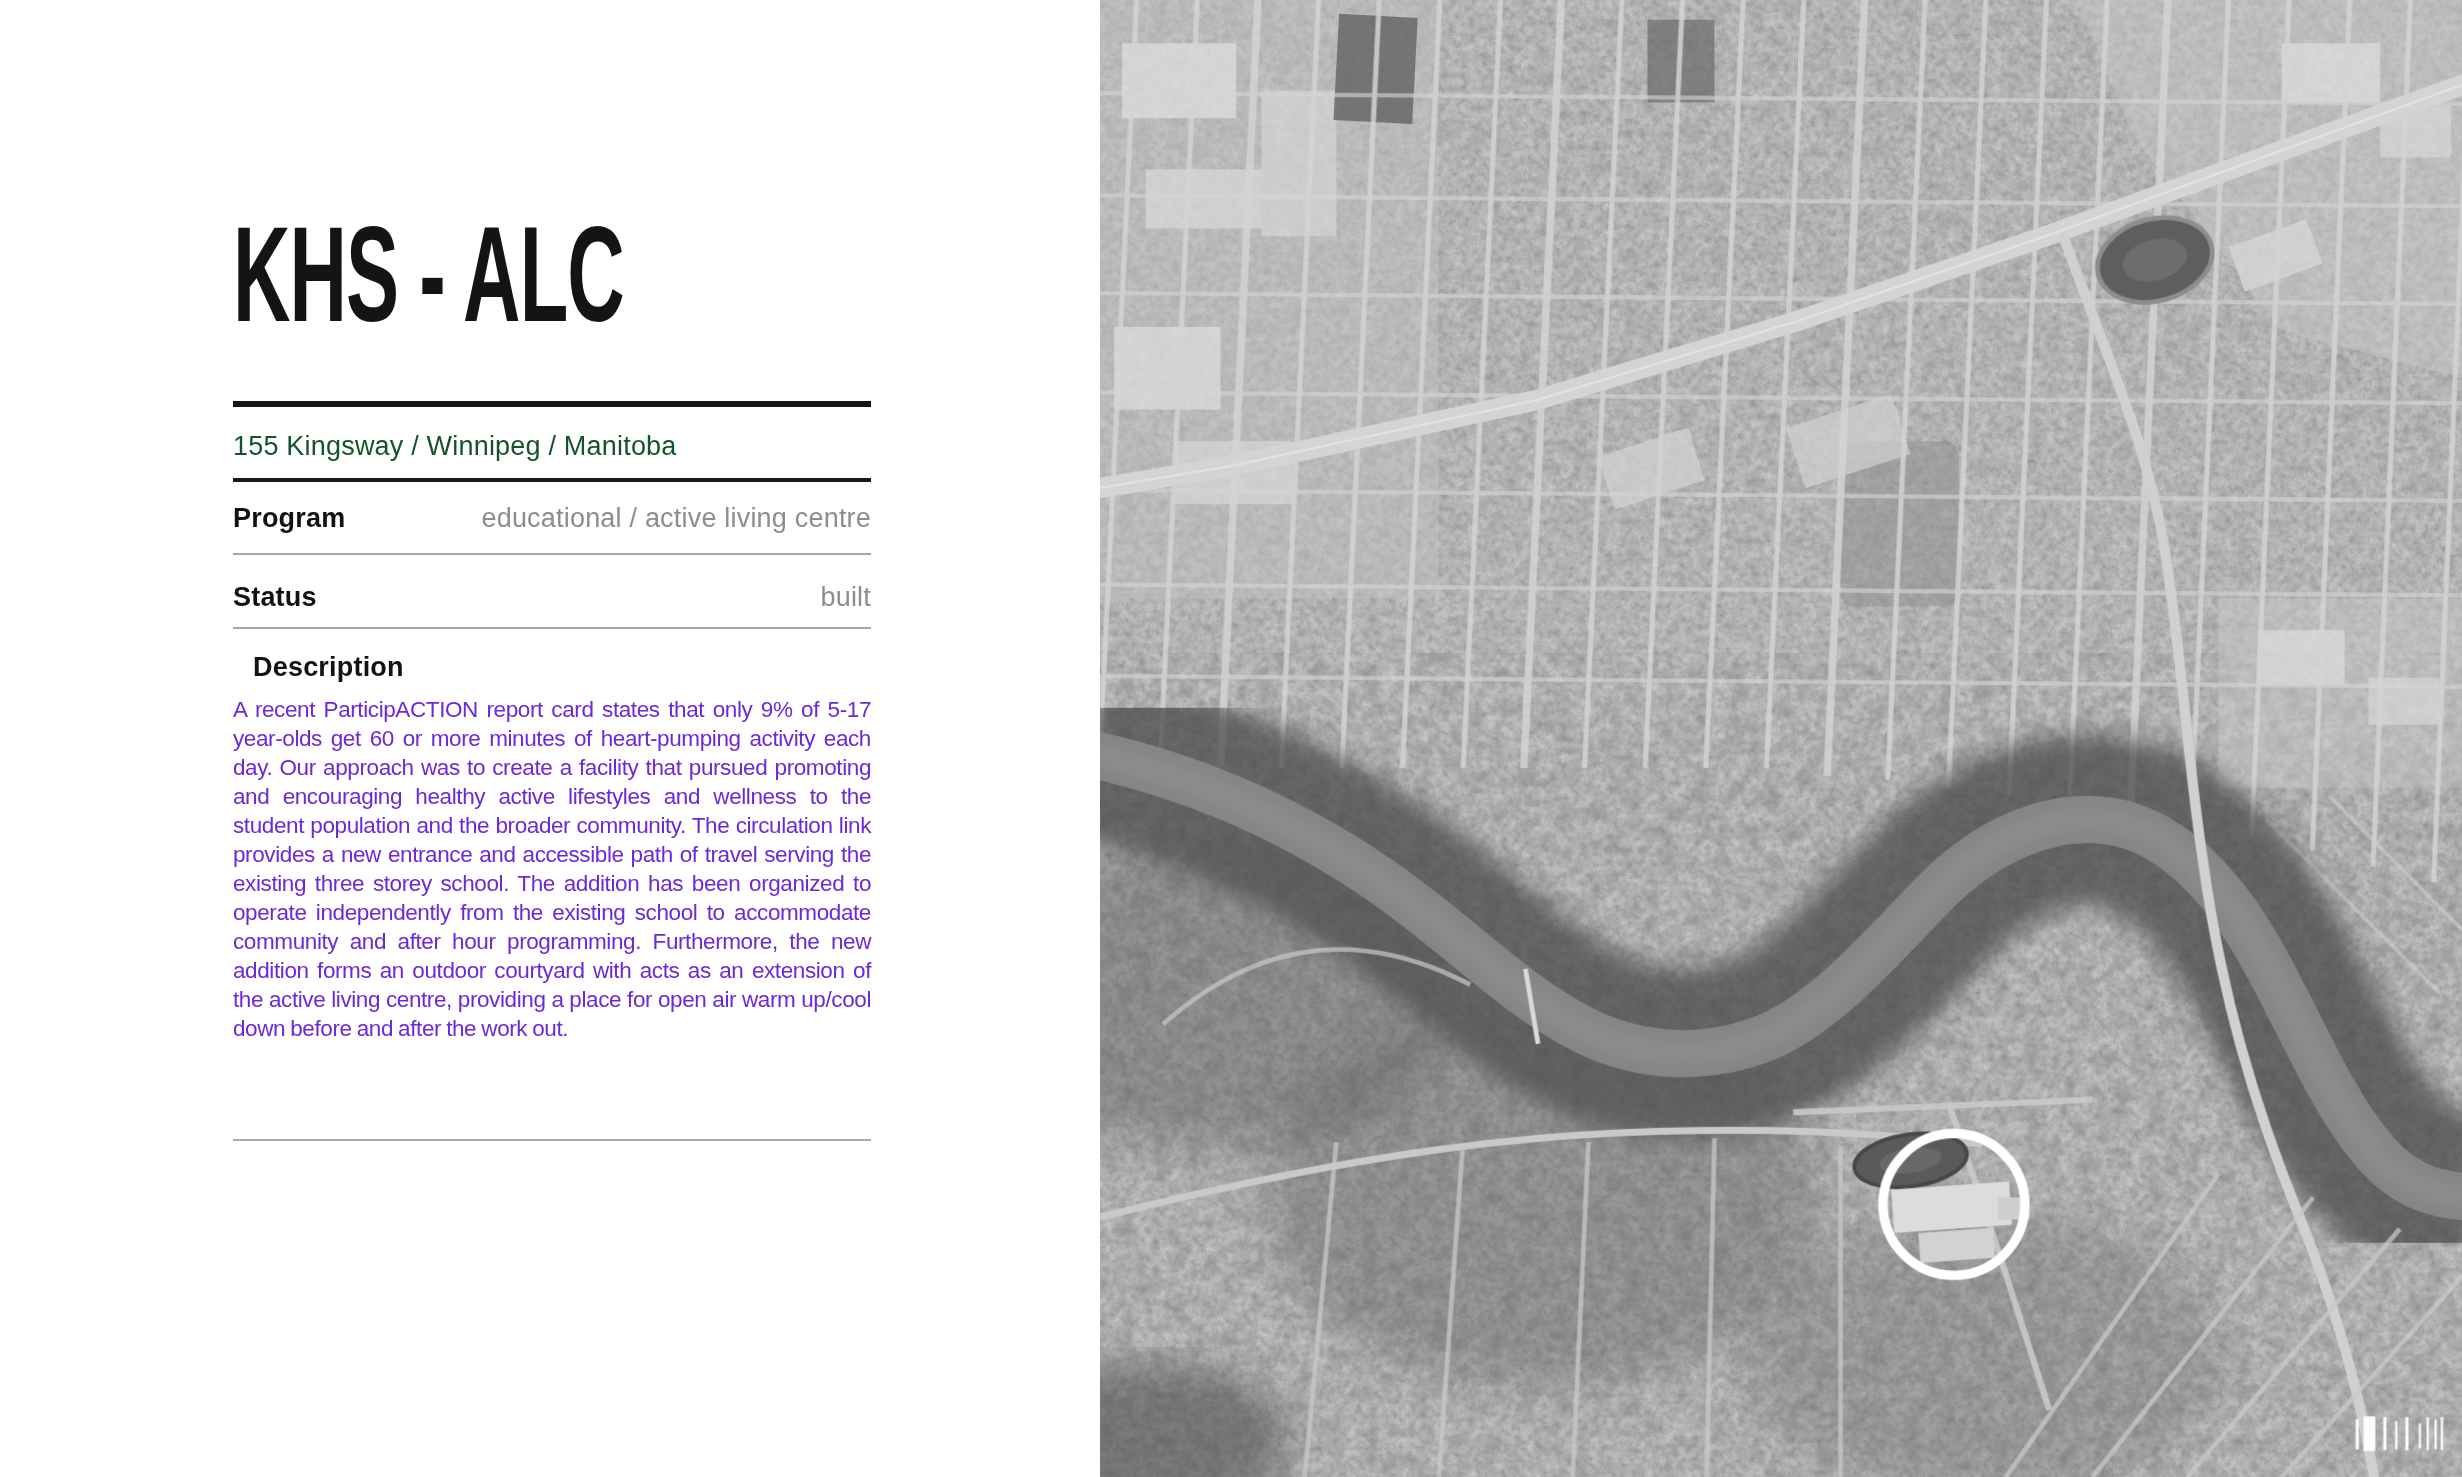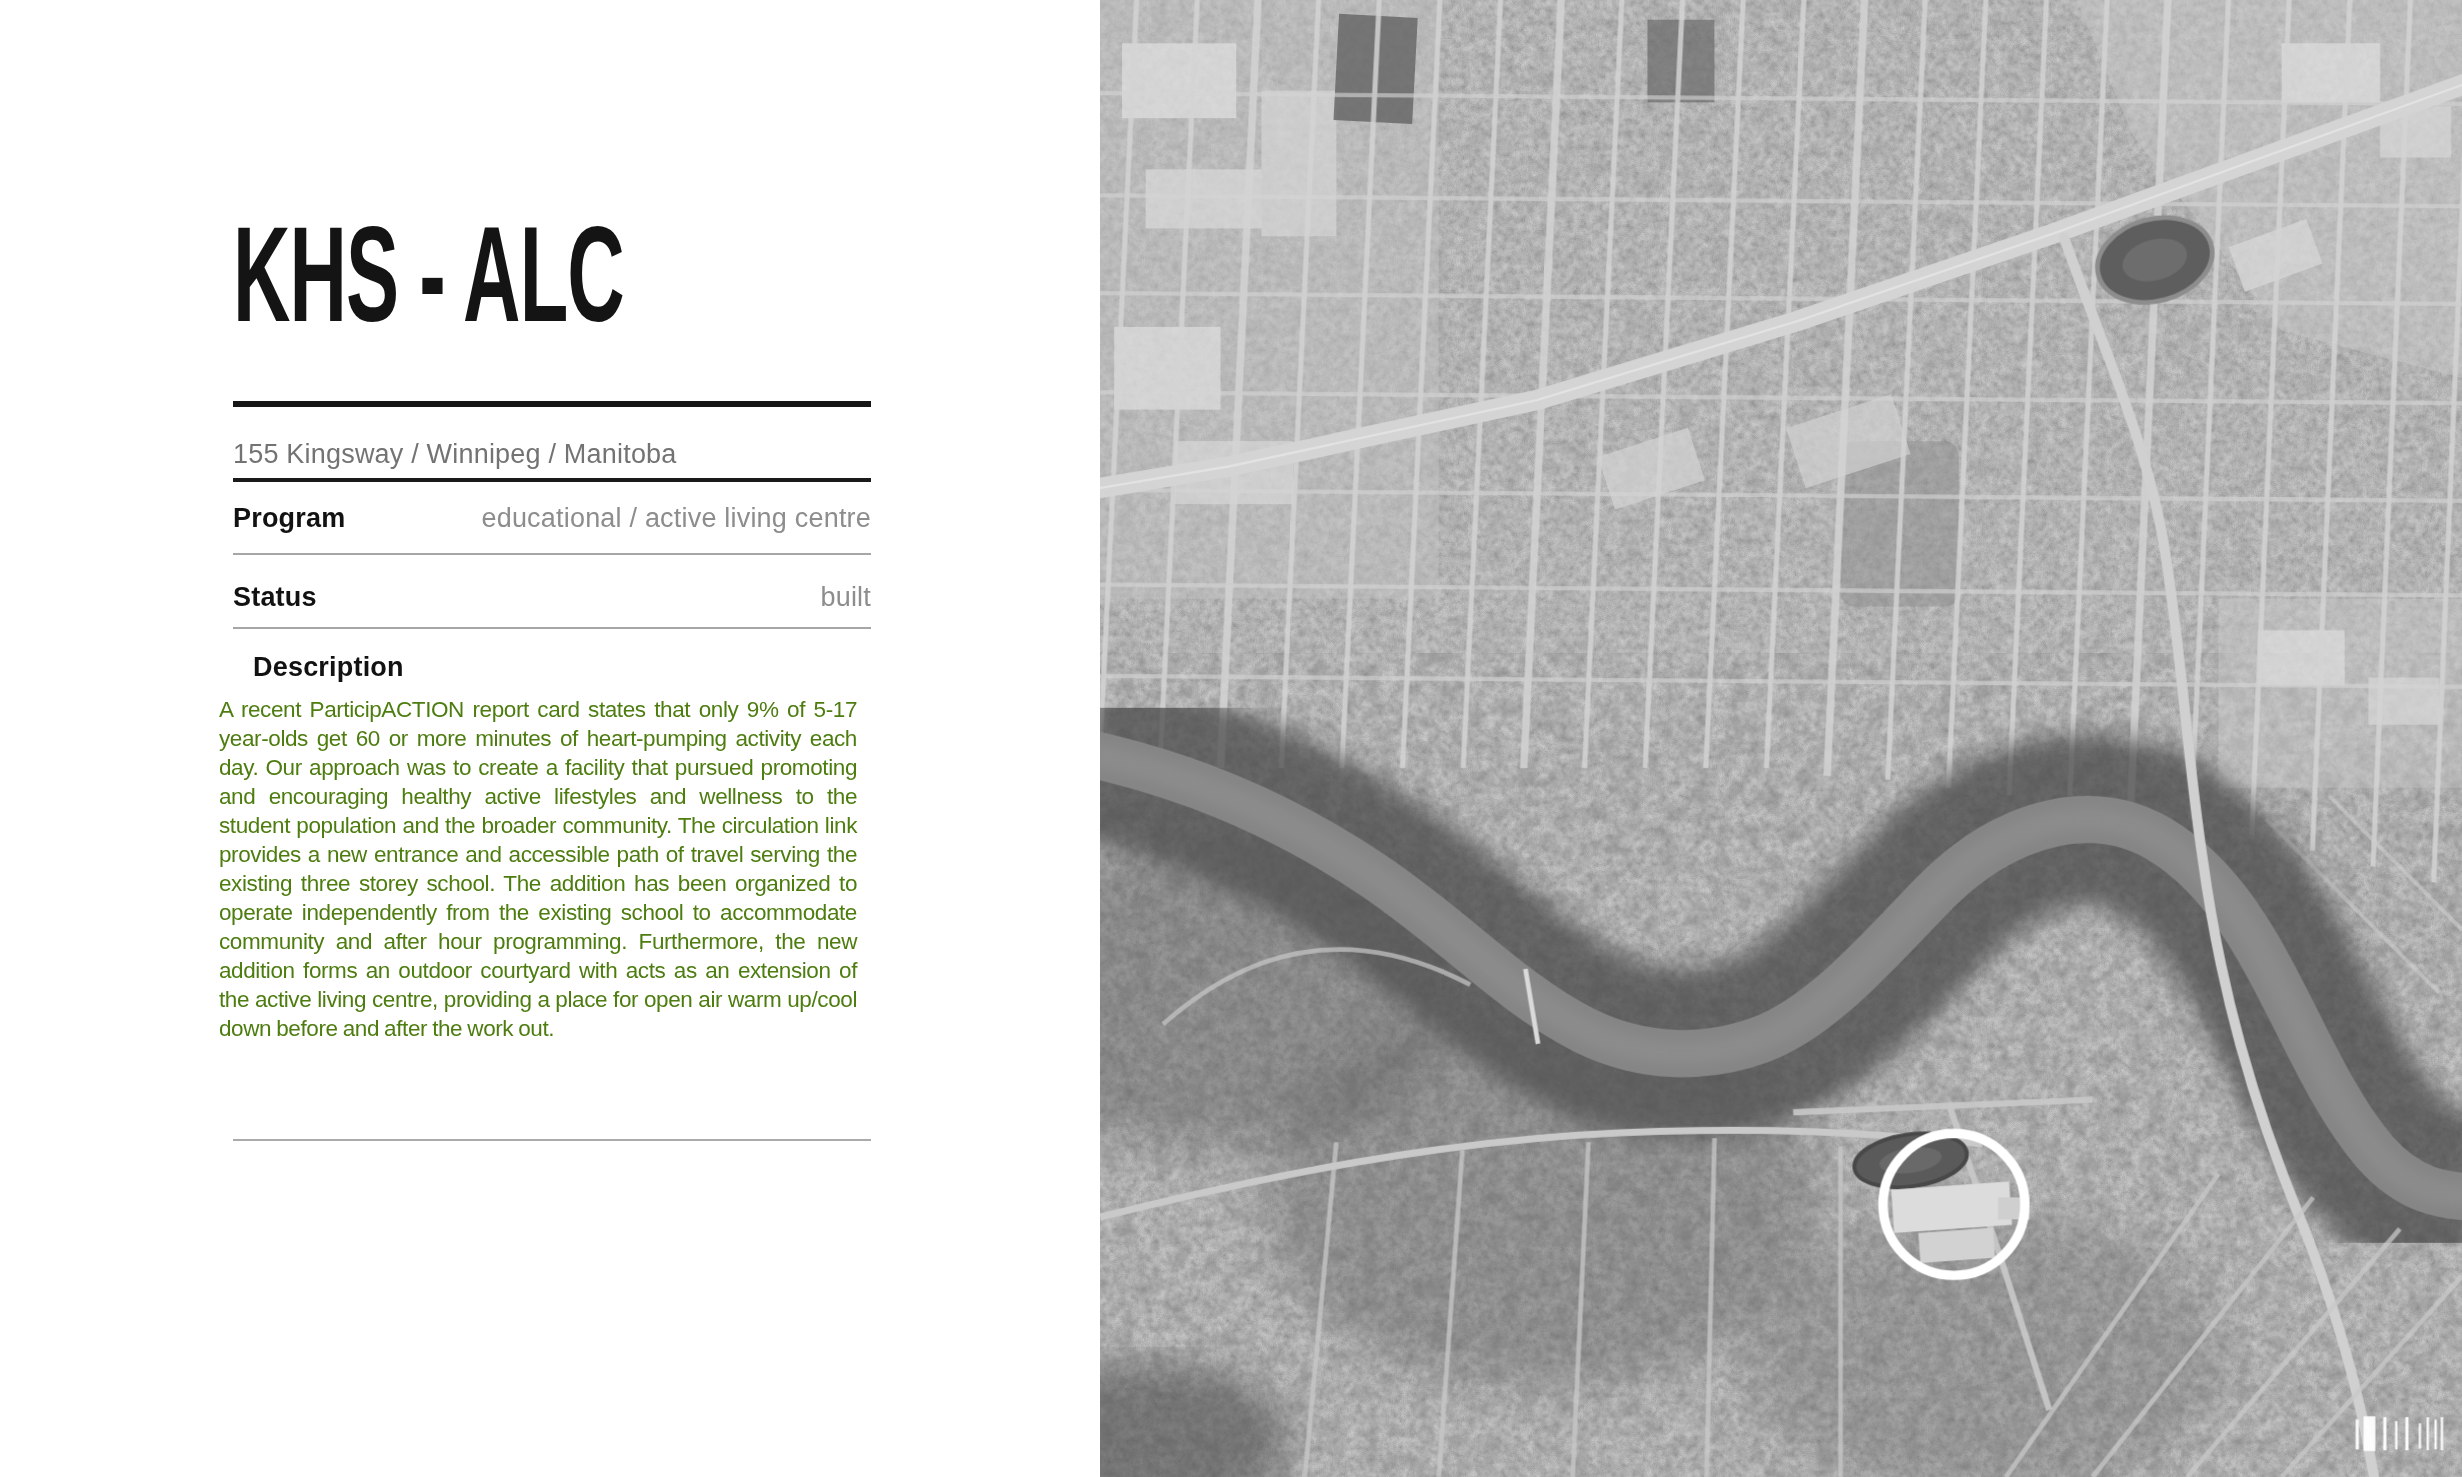--- a/index.html
+++ b/index.html
@@ -10,31 +10,31 @@
   .title{position:absolute;left:233px;top:206px;font-size:136px;font-weight:700;
          letter-spacing:-1.6px;color:#141414;white-space:nowrap;line-height:1;
          transform:scaleX(0.585);transform-origin:left top;}
   .rule{position:absolute;left:233px;width:638px;}
   .rule.strong{top:401px;height:5.5px;background:#161616;}
   .rule.mid{top:478px;height:3.9px;background:#1a1a1a;}
   .rule.t1{top:553px;height:1.6px;background:#a6a6a6;}
   .rule.t2{top:627px;height:1.6px;background:#a6a6a6;}
   .rule.t3{top:1139px;height:1.6px;background:#ababab;}
   .address{position:absolute;left:233px;top:431px;width:638px;font-size:27px;
-           color:#737373;letter-spacing:0.2px;margin-top:8px;}
+           color:#14532d;letter-spacing:0.2px;}
   .fieldrow{position:absolute;left:233px;width:638px;height:33px;display:flex;
             justify-content:space-between;align-items:center;}
   .fieldrow.program{top:502px;}
   .fieldrow.status{top:581px;}
   .flabel{font-size:27px;font-weight:700;color:#121212;letter-spacing:0.2px;}
   .fvalue{font-size:27px;color:#8d8d8d;letter-spacing:0.2px;}
   .desclabel{position:absolute;left:233px;top:652px;font-size:27px;font-weight:700;
              color:#121212;letter-spacing:0.2px;margin-left:20px;}
-  .descbody{position:absolute;left:219px;top:695px;width:638px;font-size:22.5px;
-            line-height:29px;letter-spacing:-0.4px;word-spacing:-0.8px;color:#4d7c0f;
+  .descbody{position:absolute;left:233px;top:695px;width:638px;font-size:22.5px;
+            line-height:29px;letter-spacing:-0.4px;word-spacing:-0.8px;color:#6d28d9;
             text-align:justify;}
   .note{position:absolute;left:233px;top:1080px;width:638px;font-size:20.5px;color:#8d8d8d;}
   
   .photo{position:absolute;left:1100px;top:0;width:1362px;height:1477px;background:#a9a9a9;}
   .photo svg{display:block;}
 </style>
 </head>
 <body>
 
 <div class="stage">

